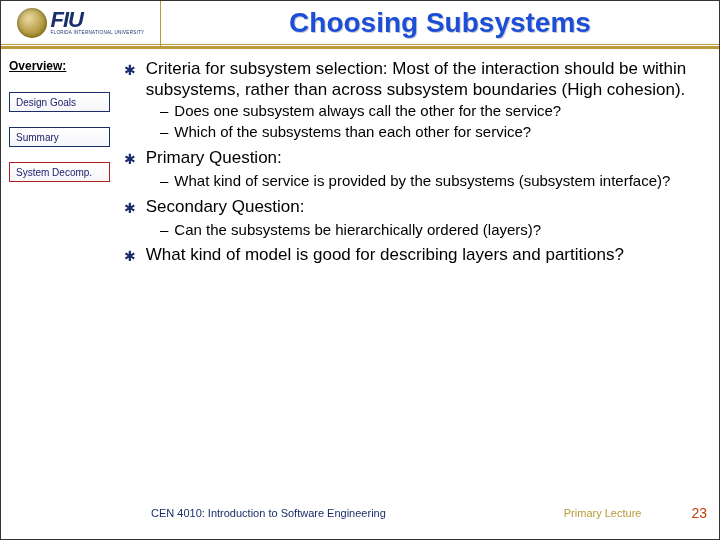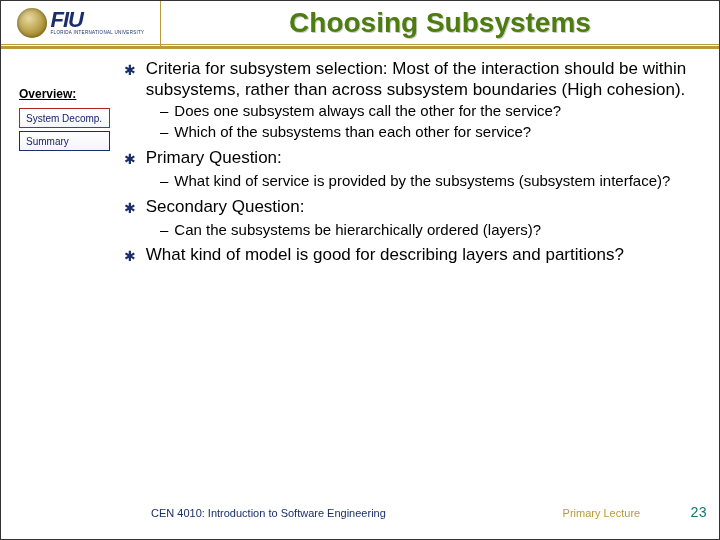--- a/index.html
+++ b/index.html
@@ -48,33 +48,32 @@
     color: #1a2e6b;
     letter-spacing: 0.3px;
   }
   .title-box {
     flex: 1;
     display: flex; align-items: center; justify-content: center;
     border-bottom: 3px double #b89a3a;
   }
   .title-box h1 {
     font-size: 28px; font-weight: bold;
-    color: #4d7c0f;
+    color: #1d4ed8;
     text-shadow: 1px 1px 0 #ccc;
   }
   .body-row {
     flex: 1;
     display: flex;
   }
   .sidebar {
     width: 115px;
-    padding: 10px 6px 6px 18px;
+    padding: 10px 6px 6px 8px;
     display: flex; flex-direction: column;
-    gap: 3px;
-    margin-top: 28px;
+    gap: 15px;
   }
   .sidebar-heading {
     font-size: 12px; font-weight: bold;
     text-decoration: underline;
     color: #000;
     margin-bottom: 4px;
   }
   .nav-btn {
     border: 1px solid #1a2e6b;
     background: linear-gradient(#fff, #f6f6fa);
@@ -103,21 +102,21 @@
   .sub-text { flex: 1; line-height: 1.25; }
   .footer {
     position: absolute;
     bottom: 18px; left: 0; right: 0;
     display: flex; align-items: center;
     padding: 0 12px 0 150px;
     font-size: 11px;
   }
   .footer-left { color: #1a2e6b; flex: 1; }
   .footer-mid { color: #b89a3a; margin-right: 50px; }
-  .footer-num { color: #0f766e; font-size: 14px; font-family: Liberation Mono, monospace; }
+  .footer-num { color: #c2410c; font-size: 14px; }
 </style>
 </head>
 <body>
 
 <div class="outer-frame">
 
   <div class="header">
     <div class="logo-box">
       <div class="logo-seal"></div>
       <div class="logo-text">
@@ -127,22 +126,23 @@
     </div>
     <div class="title-box">
       <h1>Choosing Subsystems</h1>
     </div>
   </div>
 
   <div class="body-row">
 
     <div class="sidebar">
       <div class="sidebar-heading">Overview:</div>
+      <button class="nav-btn">Design Goals</button>
+      <button class="nav-btn">Summary</button>
       <button class="nav-btn active">System Decomp.</button>
-      <button class="nav-btn">Summary</button>
     </div>
 
     <div class="content">
 
       <div class="bullet-row">
         <span class="star">✱</span>
         <div class="bullet-text">Criteria for subsystem selection: Most of the interaction should be within subsystems, rather than across subsystem boundaries (High cohesion).</div>
       </div>
       <div class="sub-row">
         <span class="sub-dash">–</span>

